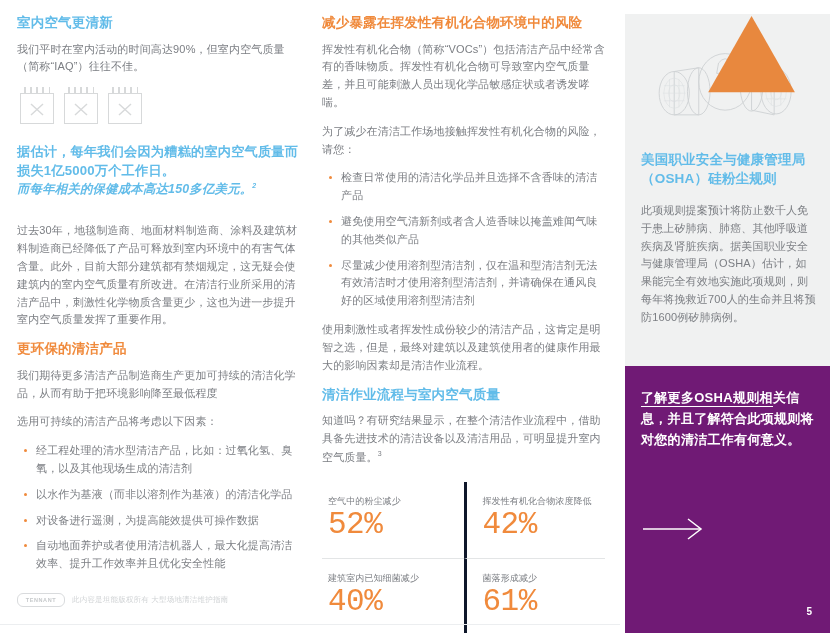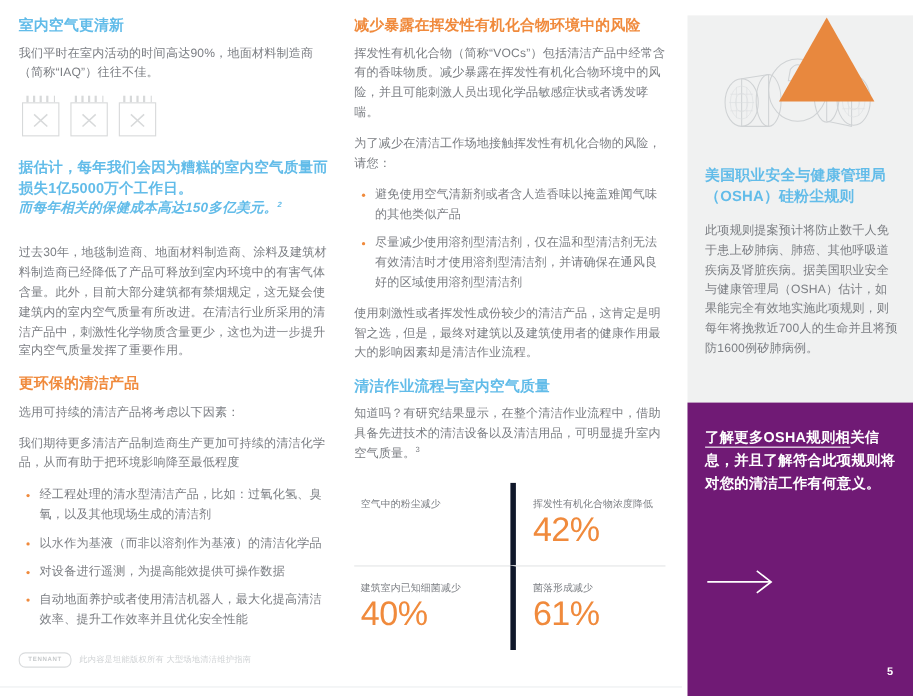--- a/index.html
+++ b/index.html
@@ -155,22 +155,23 @@
     width: 283px;
   }
   .stats-row {
     display: flex;
   }
   .stats-row + .stats-row .cell { border-top: 1px solid #e3e5e6; }
   .cell {
     width: 50%;
     box-sizing: border-box;
     padding: 13px 6px 16px 6px;
-  }
-  .cell.right-cell { border-left: 5px solid #0f172a; padding-left: 16px; }
+    font-family: Liberation Mono, monospace;
+  }
+  .cell.right-cell { border-left: 3px solid #0f172a; padding-left: 16px; }
   .stat-label {
     font-size: 9px;
     color: #7b7e83;
     letter-spacing: .1px;
     margin-bottom: 1px;
     white-space: nowrap;
   }
   .stat-value {
     font-size: 31px;
     color: #f08a3c;
@@ -292,21 +293,21 @@
 </style>
 </head>
 <body>
 
 <div class="page">
 
   <div class="col-left">
 
     <h2 class="heading blue">室内空气更清新</h2>
 
-    <p class="body">我们平时在室内活动的时间高达90%，地面材料制造商（简称“IAQ”）往往不佳。</p>
+    <p class="body">我们平时在室内活动的时间高达90%，但室内空气质量（简称“IAQ”）往往不佳。</p>
 
     <div class="cal-row">
       <div class="cal">
         <div class="rings">
           <i></i>
             <i></i>
             <i></i>
             <i></i>
             <i></i>
         </div>
@@ -350,55 +351,57 @@
       <span>据估计，每年我们会因为糟糕的室内空气质量而损失1亿5000万个工作日。</span>
       <span class="italic">
         <span>而每年相关的保健成本高达150多亿美元。</span><sup>2</sup>
       </span>
     </div>
 
     <p class="body">过去30年，地毯制造商、地面材料制造商、涂料及建筑材料制造商已经降低了产品可释放到室内环境中的有害气体含量。此外，目前大部分建筑都有禁烟规定，这无疑会使建筑内的室内空气质量有所改进。在清洁行业所采用的清洁产品中，刺激性化学物质含量更少，这也为进一步提升室内空气质量发挥了重要作用。</p>
 
     <h2 class="heading orange" style="">更环保的清洁产品</h2>
 
+    <p class="body">我们期待更多清洁产品制造商生产更加可持续的清洁化学品，从而有助于把环境影响降至最低程度</p>
+
     <p class="body">选用可持续的清洁产品将考虑以下因素：</p>
-
-    <p class="body">我们期待更多清洁产品制造商生产更加可持续的清洁化学品，从而有助于把环境影响降至最低程度</p>
 
     <ul class="bullets">
       <li>经工程处理的清水型清洁产品，比如：过氧化氢、臭氧，以及其他现场生成的清洁剂</li>
       <li>以水作为基液（而非以溶剂作为基液）的清洁化学品</li>
       <li>对设备进行遥测，为提高能效提供可操作数据</li>
       <li>自动地面养护或者使用清洁机器人，最大化提高清洁效率、提升工作效率并且优化安全性能</li>
     </ul>
   </div>
 
   <div class="col-mid">
 
     <h2 class="heading orange">减少暴露在挥发性有机化合物环境中的风险</h2>
 
-    <p class="body">挥发性有机化合物（简称“VOCs”）包括清洁产品中经常含有的香味物质。减少暴露在挥发性有机化合物环境中的风险，并且可能刺激人员出现化学品敏感症状或者诱发哮喘。</p>
+    <p class="body">挥发性有机化合物（简称“VOCs”）包括清洁产品中经常含有的香味物质。挥发性有机化合物可导致室内空气质量差，并且可能刺激人员出现化学品敏感症状或者诱发哮喘。</p>
 
     <p class="body">为了减少在清洁工作场地接触挥发性有机化合物的风险，请您：</p>
 
     <ul class="bullets">
+      <li>检查日常使用的清洁化学品并且选择不含香味的清洁产品</li>
       <li>避免使用空气清新剂或者含人造香味以掩盖难闻气味的其他类似产品</li>
       <li>尽量减少使用溶剂型清洁剂，仅在温和型清洁剂无法有效清洁时才使用溶剂型清洁剂，并请确保在通风良好的区域使用溶剂型清洁剂</li>
     </ul>
 
     <p class="body">使用刺激性或者挥发性成份较少的清洁产品，这肯定是明智之选，但是，最终对建筑以及建筑使用者的健康作用最大的影响因素却是清洁作业流程。</p>
 
     <h2 class="heading blue" style="margin-top:4px;">清洁作业流程与室内空气质量</h2>
 
     <p class="body"><span>知道吗？有研究结果显示，在整个清洁作业流程中，借助具备先进技术的清洁设备以及清洁用品，可明显提升室内空气质量。</span><sup class="ref">3</sup></p>
 
     <div class="stats">
       <div class="stats-row">
         <div class="cell">
           <div class="stat-label">空气中的粉尘减少</div>
+          <div class="stat-value">52%</div>
         </div>
         <div class="cell right-cell">
           <div class="stat-label">挥发性有机化合物浓度降低</div>
           <div class="stat-value">42%</div>
         </div>
       </div>
       <div class="stats-row">
         <div class="cell">
           <div class="stat-label">建筑室内已知细菌减少</div>
           <div class="stat-value">40%</div>

